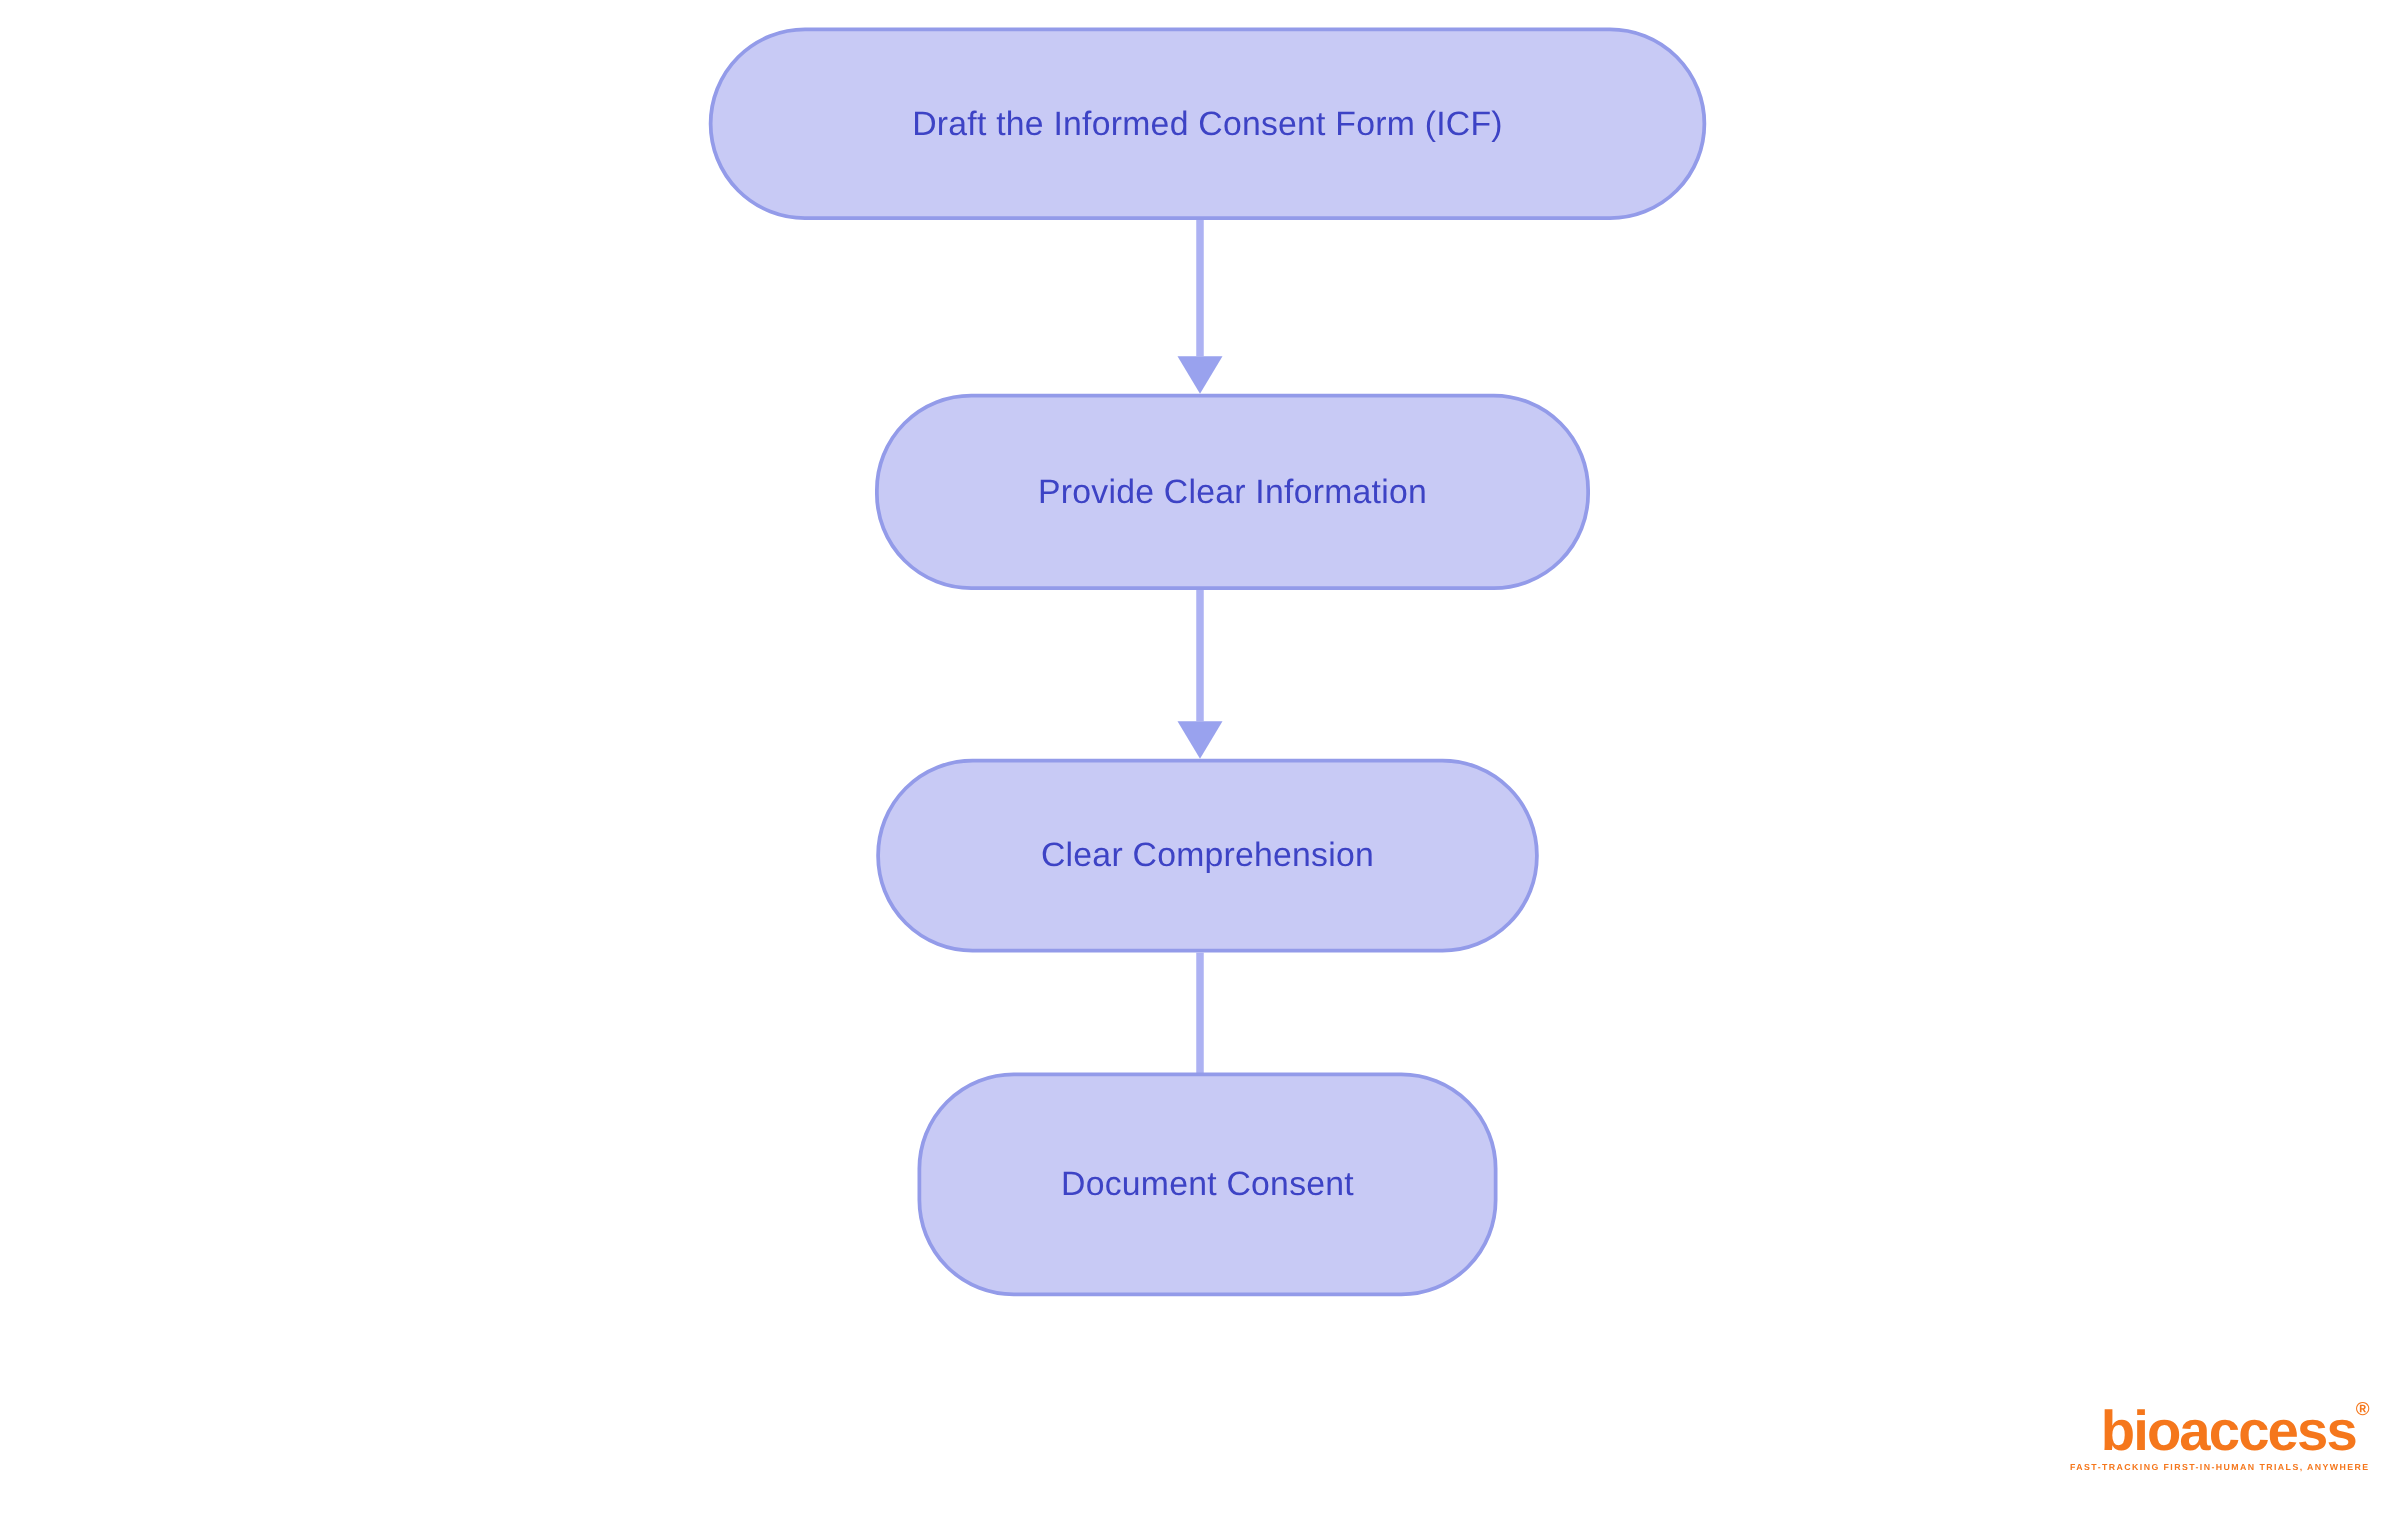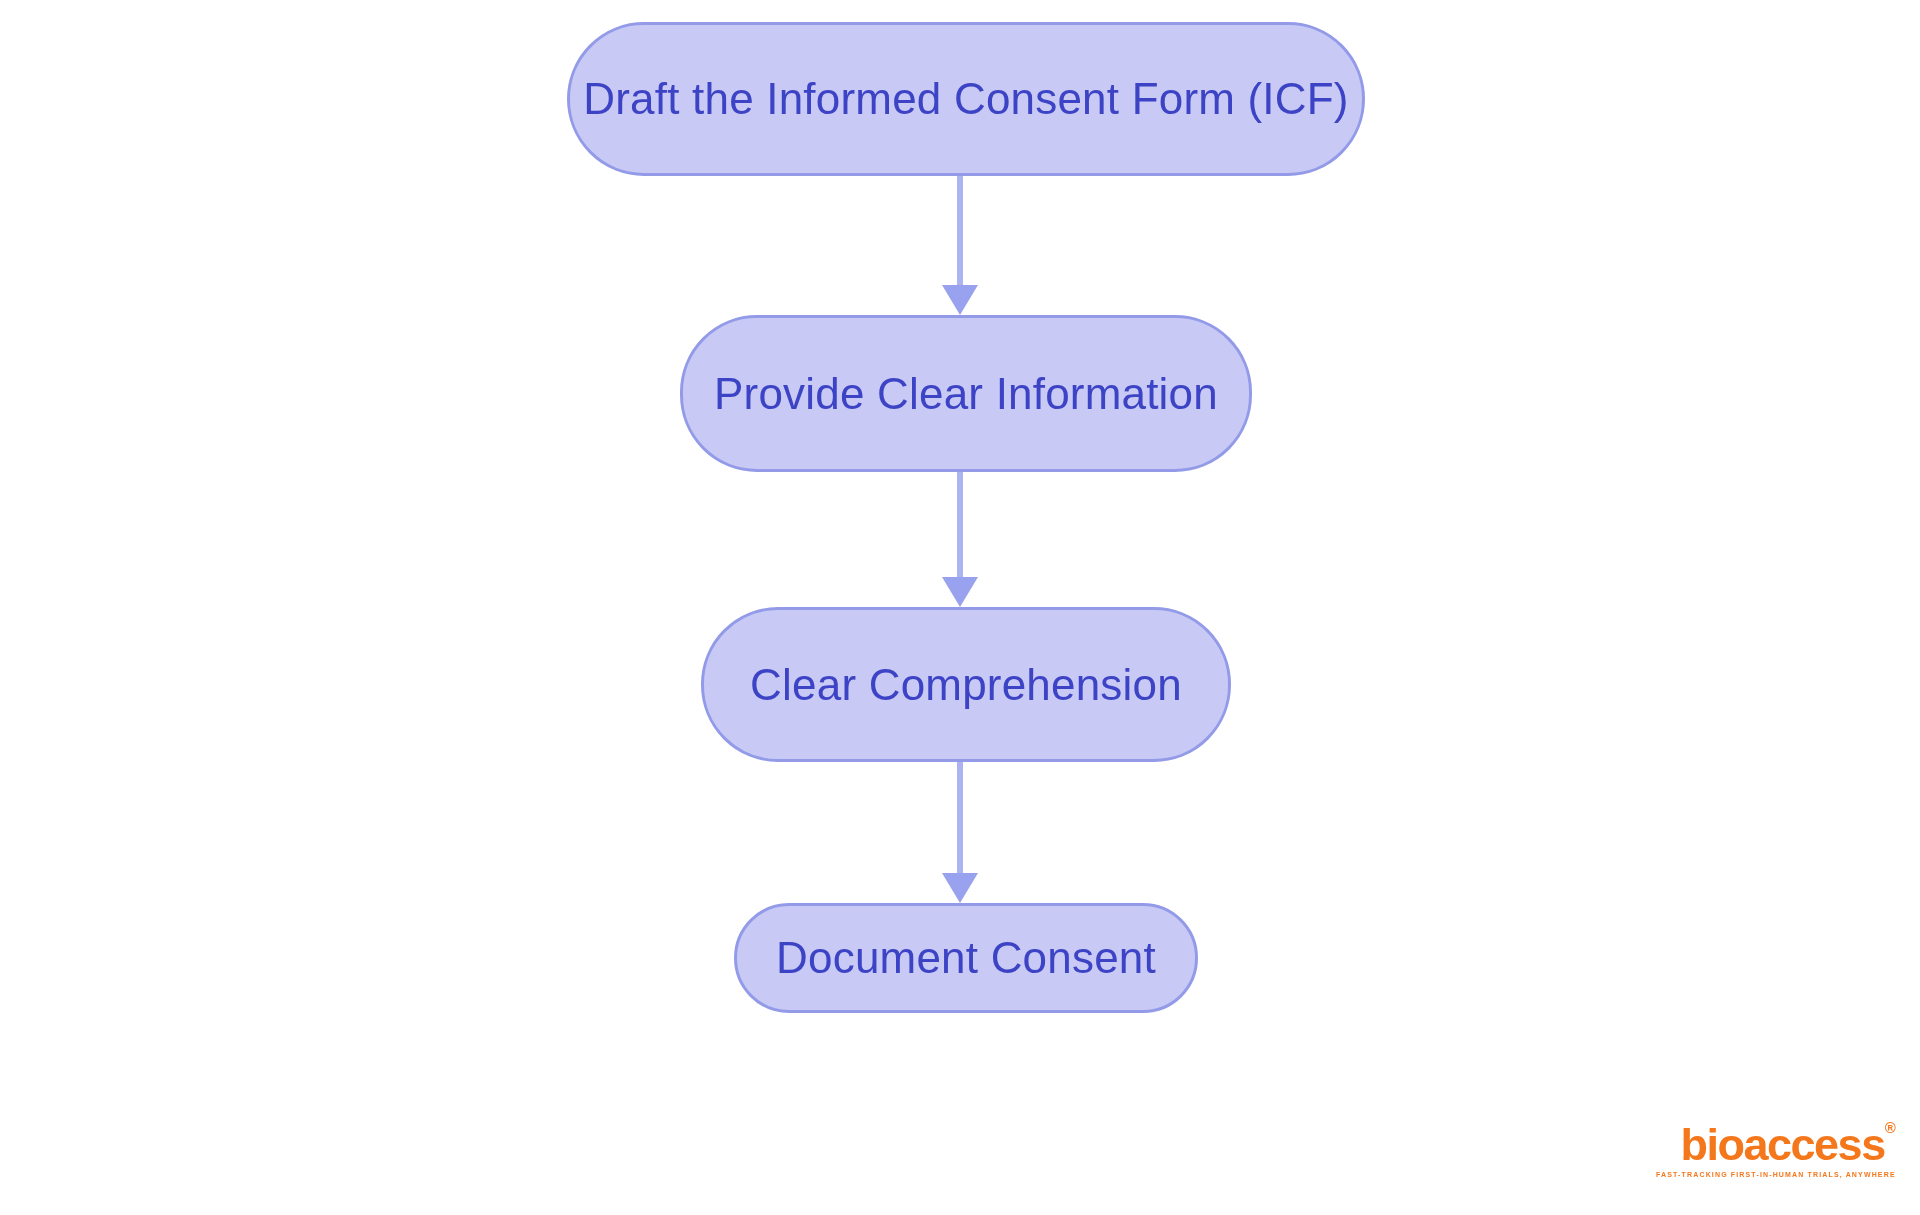--- a/index.html
+++ b/index.html
@@ -20,30 +20,30 @@
     display: flex;
     align-items: center;
     justify-content: center;
     background: var(--node-fill, #c8caf5);
     border: 3px solid var(--node-border, #939be9);
     border-radius: 77px;
     box-sizing: border-box;
   }
   .node-label {
     color: var(--node-text, #3d43c5);
-    font-size: 44px;
+    font-size: 27px;
     font-weight: 400;
     letter-spacing: 0.2px;
     text-align: right;
     white-space: nowrap;
   }
   .node-1 { left: 567px; top: 22px;  width: 798px; height: 154px; }
-  .node-2 { left: 680px; top: 315px; width: 572px; height: 157px; }
+  .node-2 { left: 700px; top: 315px; width: 572px; height: 157px; }
   .node-3 { left: 701px; top: 607px; width: 530px; height: 155px; }
-  .node-4 { left: 734px; top: 903px; width: 464px; height: 110px; }
+  .node-4 { left: 734px; top: 858px; width: 464px; height: 179px; }
 
   .flow-arrow {
     position: absolute;
     width: 36px;
     display: flex;
     flex-direction: column;
     align-items: center;
   }
   .arrow-1 { left: 942px; top: 176px; height: 139px; }
   .arrow-2 { left: 942px; top: 472px; height: 135px; }

